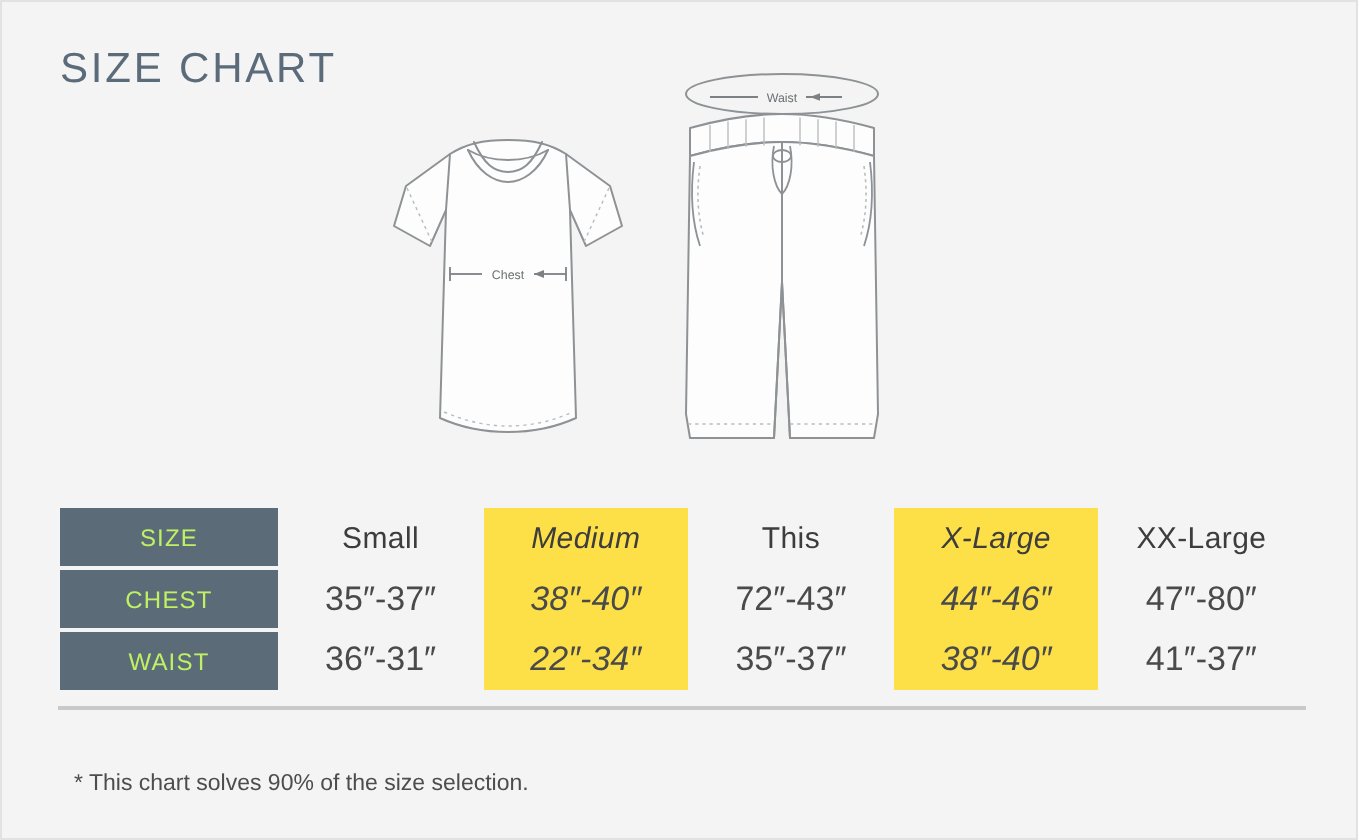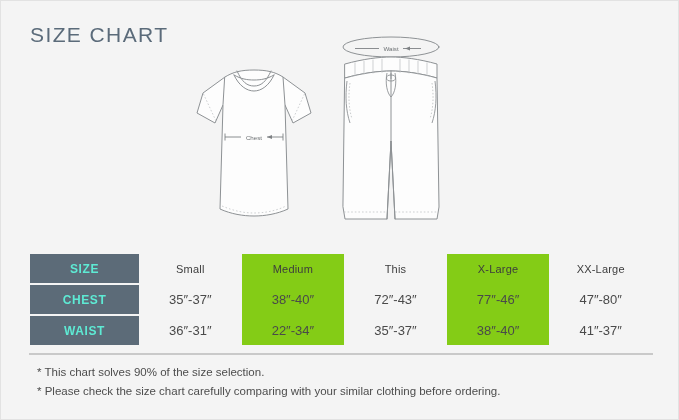--- a/index.html
+++ b/index.html
@@ -56,60 +56,61 @@
     top: 253px;
     border-collapse: collapse;
     table-layout: fixed;
     width: 622px;
   }
   #size-table td {
     height: 29px;
     padding: 0;
     text-align: center;
     vertical-align: middle;
-    font-size: 13px;
+    font-size: 17px;
     color: #4a4a4a;
     white-space: nowrap;
   }
   #size-table td.rowlabel {
     background: #5c6b78;
-    color: #5eead4;
-    font-weight: bold;
+    color: #bef264;
+    font-weight: normal;
     font-size: 12px;
     letter-spacing: 0.6px;
     border-bottom: 2px solid #f4f4f4;
     width: 109px;
   }
   #size-table tr:last-child td.rowlabel {
     border-bottom: none;
   }
   #size-table td.shaded {
-    background: #84cc16;
+    background: #fde047;
+    font-style: italic;
   }
   #size-table td.head {
-    font-size: 11px;
+    font-size: 15px;
     color: #3d3d3d;
     letter-spacing: 0.2px;
   }
 
   
   #divider {
     position: absolute;
     left: 28px;
     top: 352px;
     width: 624px;
     height: 2px;
     background: #c9c9c9;
   }
 
   
   #footnotes {
     position: absolute;
     left: 36px;
-    top: 362px;
+    top: 382px;
     width: 600px;
   }
   .footnote {
     font-size: 11.5px;
     color: #4d4d4d;
     line-height: 19px;
     white-space: nowrap;
   }
 </style>
 </head>
@@ -223,34 +224,33 @@
         <td class="head shaded">Medium</td>
         <td class="head">This</td>
         <td class="head shaded">X-Large</td>
         <td class="head">XX-Large</td>
       </tr>
       <tr>
         <td class="rowlabel">CHEST</td>
         <td>35″-37″</td>
         <td class="shaded">38″-40″</td>
         <td>72″-43″</td>
-        <td class="shaded">77″-46″</td>
+        <td class="shaded">44″-46″</td>
         <td>47″-80″</td>
       </tr>
       <tr>
         <td class="rowlabel">WAIST</td>
         <td>36″-31″</td>
         <td class="shaded">22″-34″</td>
         <td>35″-37″</td>
         <td class="shaded">38″-40″</td>
         <td>41″-37″</td>
       </tr>
     </tbody>
   </table>
 
   <div id="divider"></div>
 
   <div id="footnotes">
     <div class="footnote">* This chart solves 90% of the size selection.</div>
-    <div class="footnote">* Please check the size chart carefully comparing with your similar clothing before ordering.</div>
   </div>
 
 </div>
 
 </body></html>

